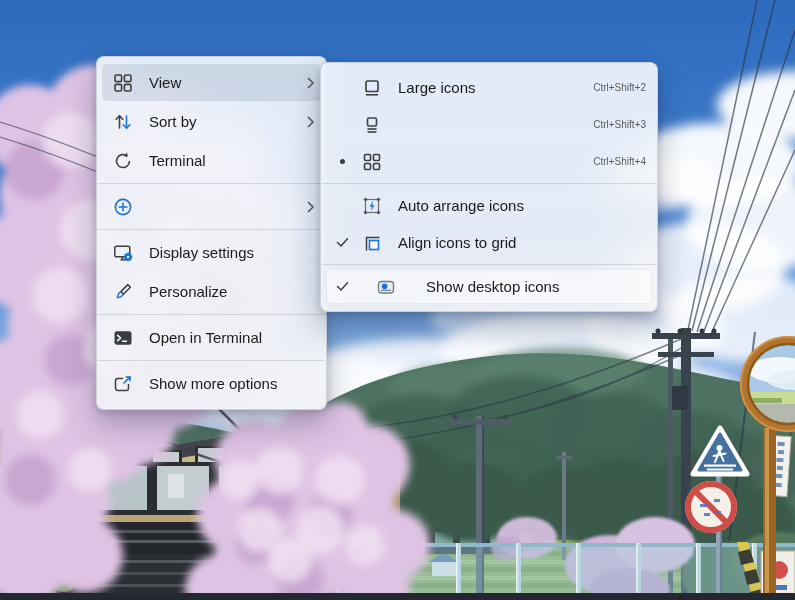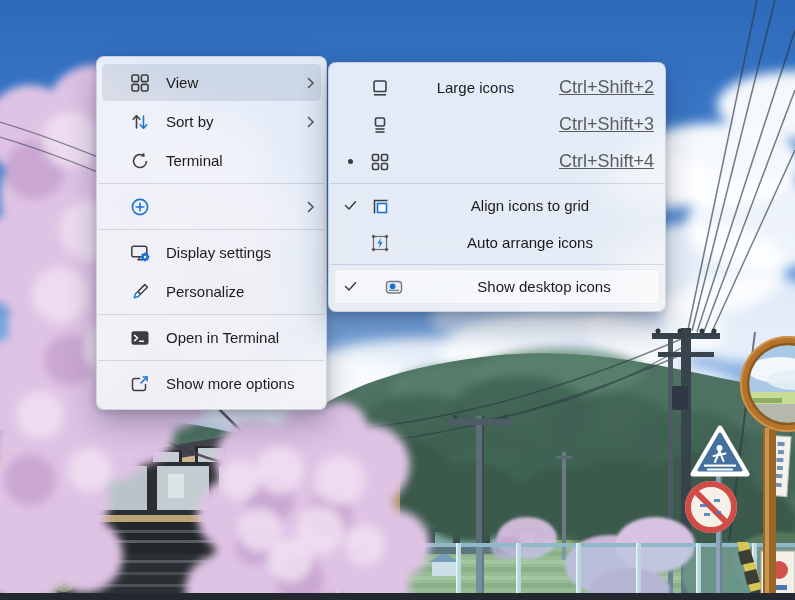--- a/index.html
+++ b/index.html
@@ -12,33 +12,33 @@
     position:absolute;
     background:linear-gradient(180deg, rgba(240,245,251,0.93) 0%, rgba(242,243,246,0.92) 100%);
     backdrop-filter:blur(14px) saturate(1.15);
     border:1px solid rgba(150,160,178,0.38);
     border-radius:8px;
     box-shadow:0 14px 30px rgba(20,30,55,0.30), 0 3px 9px rgba(20,30,55,0.16);
     padding:5px 0;
     box-sizing:border-box;
   }
   #main-menu{left:96px;top:56px;width:231px;z-index:5;}
-  #view-submenu{left:328px;top:62px;width:338px;z-index:6;text-align:center;}
+  #view-submenu{left:320px;top:62px;width:338px;z-index:6;}
 
   .mrow{
-    height:37px;margin:2px 5px;padding:0 6px 0 20px;border-radius:5px;
+    height:37px;margin:2px 5px;padding:0 6px 0 3px;border-radius:5px;
     display:flex;align-items:center;cursor:default;color:#1b1b1b;font-size:15px;
   }
   #view-submenu .mrow{height:35px;padding-left:4px;}
   .mrow.hl-grey{background:rgba(120,135,158,0.20);}
   .mrow.hl-light{background:rgba(255,255,255,0.55);box-shadow:inset 0 0 0 1px rgba(200,208,220,0.35);gap:14px;}
   .mi{width:20px;height:20px;flex:0 0 20px;margin:0 16px 0 8px;display:flex;align-items:center;justify-content:center;}
   .gutter{width:24px;flex:0 0 24px;display:flex;align-items:center;justify-content:center;}
   .lbl{flex:1;white-space:nowrap;overflow:hidden;}
-  .shortcut{margin-left:auto;padding-left:14px;font-size:18px;color:#5c5c5c;white-space:nowrap;text-decoration:underline;}
+  .shortcut{margin-left:auto;padding-left:14px;font-size:10px;color:#5c5c5c;white-space:nowrap;}
   .chev{margin-left:auto;display:flex;align-items:center;}
   .sep{height:1px;background:rgba(60,70,88,0.16);margin:4px 1px;}
   .bullet{width:5px;height:5px;border-radius:50%;background:#3c3c3c;}
 </style>
 </head>
 <body>
 
 <div class="stage">
 
   <svg class="scene" width="795" height="600" viewBox="0 0 795 600">
@@ -593,51 +593,51 @@
           <rect x="2.5" y="11.5" width="6" height="6" rx="1.2"></rect>
             <rect x="11.5" y="11.5" width="6" height="6" rx="1.2"></rect>
         </svg>
         </span>
       <span class="shortcut">Ctrl+Shift+4</span>
     </div>
 
     <div class="sep"></div>
 
     <div class="mrow">
-      <span class="gutter">
-        <svg width="13" height="11" viewBox="0 0 13 11" fill="none" stroke="#3f3f3f" stroke-width="1.5" stroke-linecap="round" stroke-linejoin="round">
-            <path d="M1.5,5.5 L5,9 L11.5,1.8"></path>
-          </svg>
-      </span>
-      <span class="mi">
-        <svg width="20" height="20" viewBox="0 0 20 20" fill="none">
-          <path d="M4.5,17.5 L4.5,4.5 L17.5,4.5" stroke="#3f3f3f" stroke-width="1.5"></path>
-          <rect x="7.5" y="7.5" width="9" height="9" stroke="#1a74d4" stroke-width="1.6" fill="rgba(255,255,255,0.8)"></rect>
-        </svg>
-        </span>
-      <span class="lbl">Align icons to grid</span>
-    </div>
-
-    <div class="mrow">
       <span class="gutter"></span>
       <span class="mi">
         <svg width="20" height="20" viewBox="0 0 20 20" fill="none">
           <rect x="3.5" y="3.5" width="13" height="13" stroke="#6e6e6e" stroke-width="1.2"></rect>
           <g stroke="#4a4a4a" stroke-width="1.4">
             <path d="M3.5,1.8 L3.5,5.2 M1.8,3.5 L5.2,3.5"></path>
               <path d="M16.5,1.8 L16.5,5.2 M14.8,3.5 L18.2,3.5"></path>
             <path d="M3.5,14.8 L3.5,18.2 M1.8,16.5 L5.2,16.5"></path>
               <path d="M16.5,14.8 L16.5,18.2 M14.8,16.5 L18.2,16.5"></path>
           </g>
           <path d="M11.2,4.8 L7.6,10.6 L9.9,10.6 L8.8,15.2 L12.6,9.2 L10.3,9.2 Z" fill="#1a74d4"></path>
         </svg>
         </span>
       <span class="lbl">Auto arrange icons</span>
     </div>
 
+    <div class="mrow">
+      <span class="gutter">
+        <svg width="13" height="11" viewBox="0 0 13 11" fill="none" stroke="#3f3f3f" stroke-width="1.5" stroke-linecap="round" stroke-linejoin="round">
+            <path d="M1.5,5.5 L5,9 L11.5,1.8"></path>
+          </svg>
+      </span>
+      <span class="mi">
+        <svg width="20" height="20" viewBox="0 0 20 20" fill="none">
+          <path d="M4.5,17.5 L4.5,4.5 L17.5,4.5" stroke="#3f3f3f" stroke-width="1.5"></path>
+          <rect x="7.5" y="7.5" width="9" height="9" stroke="#1a74d4" stroke-width="1.6" fill="rgba(255,255,255,0.8)"></rect>
+        </svg>
+        </span>
+      <span class="lbl">Align icons to grid</span>
+    </div>
+
     <div class="sep"></div>
 
     <div class="mrow hl-light">
       <span class="gutter">
         <svg width="13" height="11" viewBox="0 0 13 11" fill="none" stroke="#3f3f3f" stroke-width="1.5" stroke-linecap="round" stroke-linejoin="round">
             <path d="M1.5,5.5 L5,9 L11.5,1.8"></path>
           </svg>
       </span>
       <span class="mi">
         <svg width="20" height="20" viewBox="0 0 20 20" fill="none">

